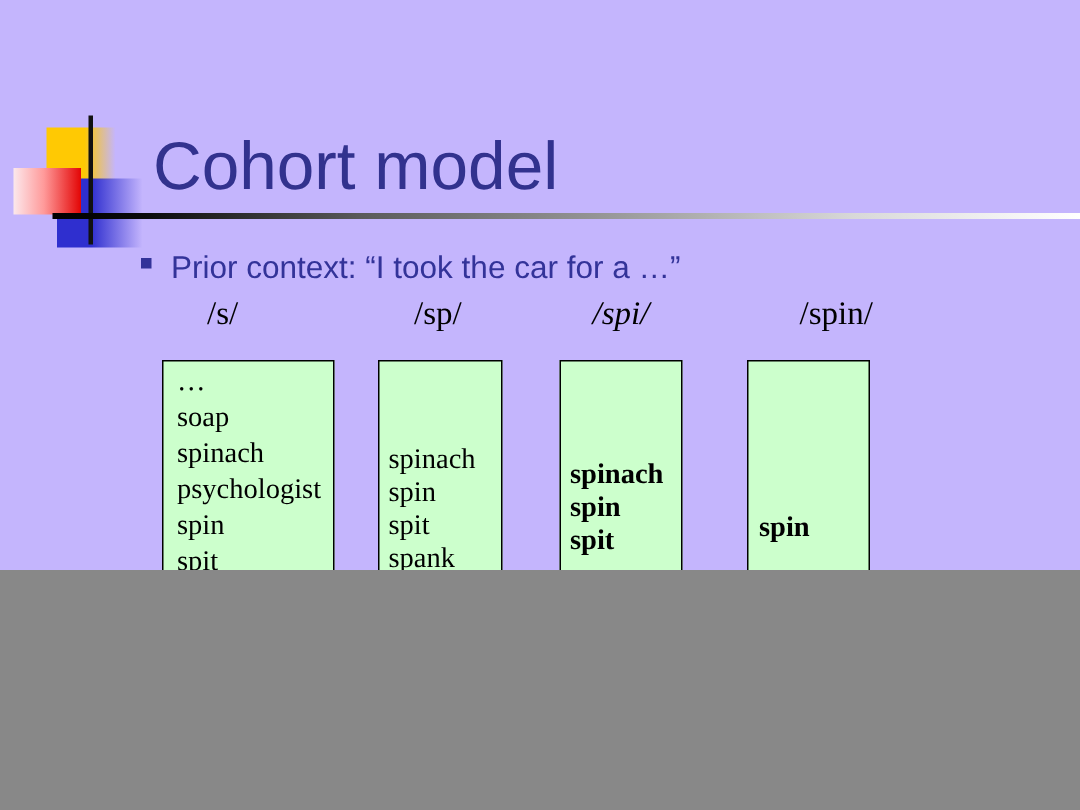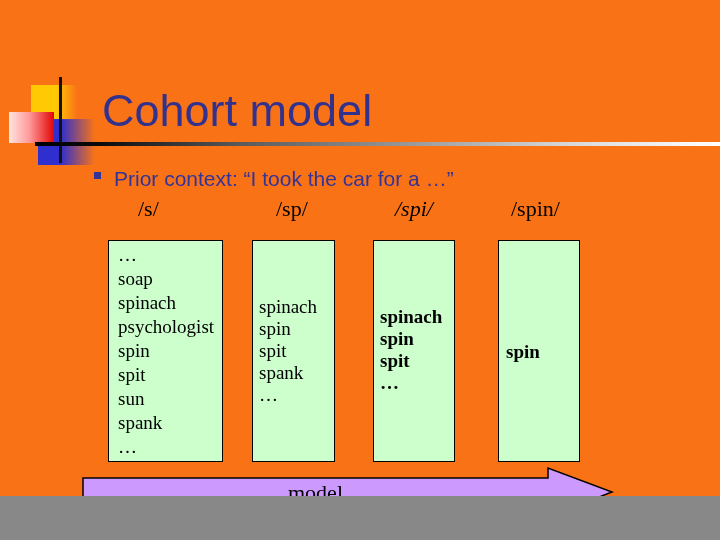--- a/index.html
+++ b/index.html
@@ -1,19 +1,19 @@
 <!DOCTYPE html>
 <html><head>
 <meta charset="utf-8">
 <style>
   html,body{margin:0;padding:0;background:#888;}
   .slide{
     position:relative;
-    width:720px;height:496px;
-    background:#f97316;
+    width:720px;height:380px;
+    background:#c4b5fd;
     overflow:hidden;
     font-family:"Liberation Sans",sans-serif;
     outline:1px solid #cfcfcf;
   }
   
   .deco-yellow{
     position:absolute;left:31px;top:85px;width:46px;height:35px;
     background:linear-gradient(90deg,#ffc903 0%,#ffc903 55%,rgba(255,201,3,0) 100%);
     z-index:1;
   }
@@ -49,21 +49,21 @@
   .bullet-text{
     position:absolute;left:114px;top:167px;
     font-size:21px;line-height:1.15;color:#333399;white-space:nowrap;text-align:right;
   }
   
   .phoneme{
     position:absolute;top:196px;
     font-family:"Liberation Serif",serif;
     font-size:22px;color:#000;white-space:nowrap;
   }
-  .ph-0{left:138px;} .ph-1{left:276px;text-align:center;} .ph-2{left:395px;font-style:italic;} .ph-3{left:511px;}
+  .ph-0{left:138px;} .ph-1{left:276px;text-align:center;} .ph-2{left:395px;font-style:italic;} .ph-3{left:533px;}
   
   .cohort-box{
     position:absolute;top:240px;height:222px;
     background:#ccffcc;border:1.3px solid #000;
     box-sizing:border-box;
     font-family:"Liberation Serif",serif;
     font-size:19px;color:#000;
     white-space:pre-line;
   }
   .box-0{left:108px;width:115px;line-height:24px;padding:2px 0 0 9px;}

